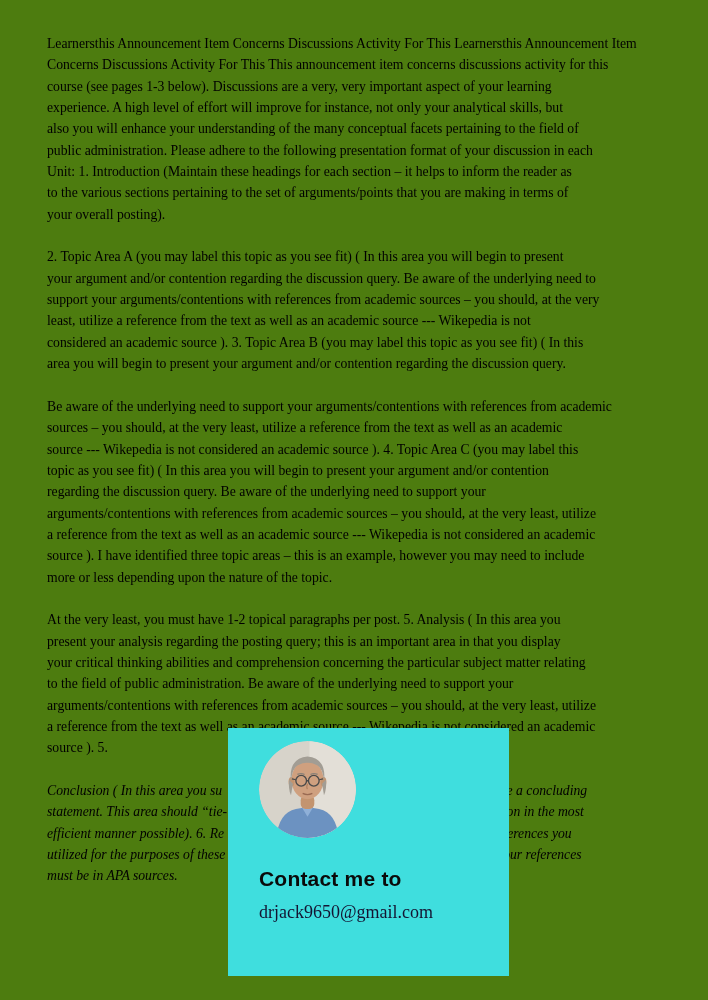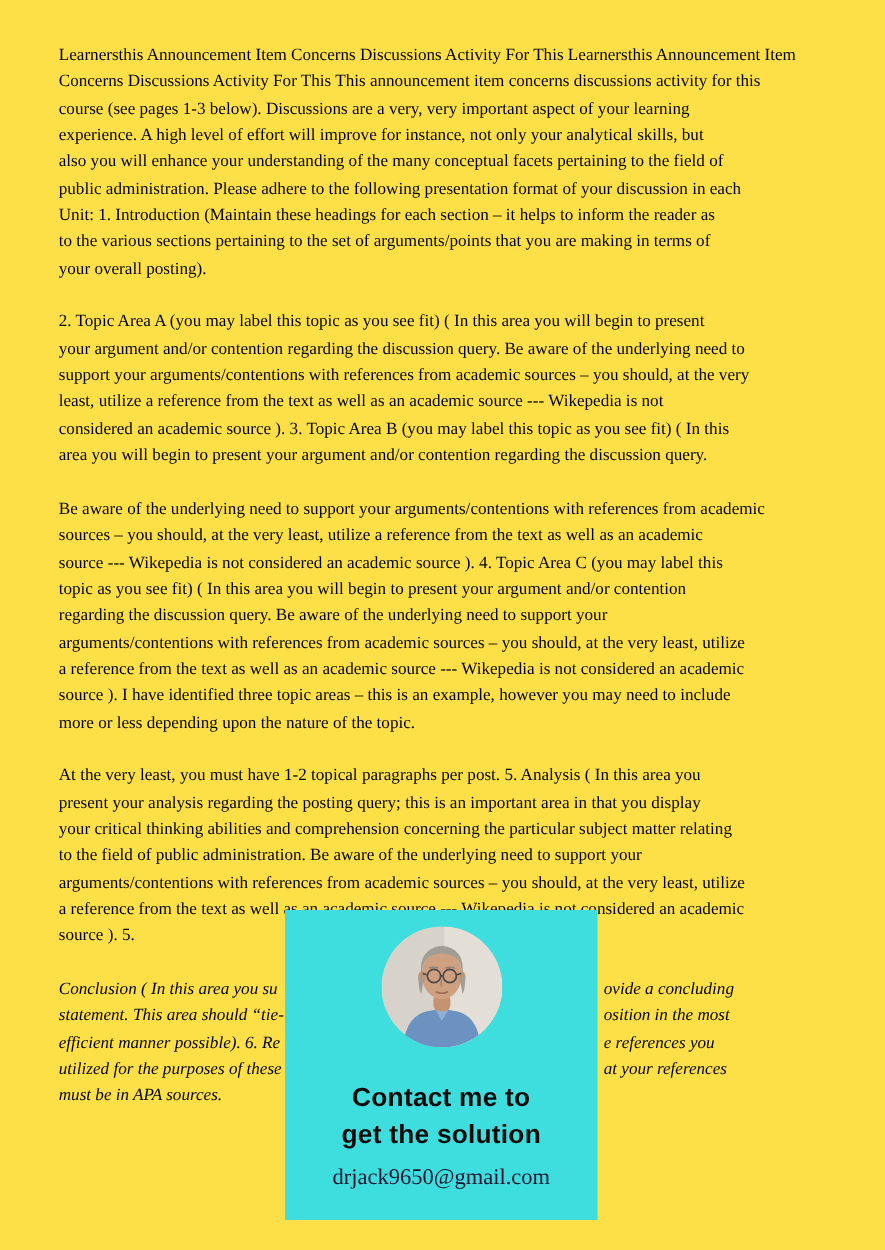--- a/index.html
+++ b/index.html
@@ -1,21 +1,21 @@
 <!DOCTYPE html>
 <html><head>
 <meta charset="utf-8">
 <style>
   html, body { margin: 0; padding: 0; }
   body { background: #ffffff; }
   .page {
     position: relative;
     width: 708px;
     height: 1000px;
-    background: #fde047;
+    background: #4d7c0f;
     overflow: hidden;
     font-family: "Liberation Serif", serif;
     font-size: 13.7px;
     color: #000000;
   }
   .text-block {
     position: absolute;
     left: 47px;
     top: 33px;
     width: 640px;
@@ -39,22 +39,23 @@
   }
   .overlay {
     position: absolute;
     left: 228px;
     top: 728px;
     width: 250px;
     height: 248px;
     background: #3fdede;
     display: flex;
     flex-direction: column;
-    align-items: center;
+    align-items: flex-start;
     z-index: 5;
+    padding-left: 31px;
   }
   .photo {
     margin-top: 13px;
     width: 97px;
     height: 97px;
     border-radius: 50%;
     overflow: hidden;
     flex: 0 0 auto;
   }
   .headline {
@@ -148,18 +149,17 @@
           <path d="M49 41 L51 41" stroke="#4a4a4a" stroke-width="1.4"></path>
           <path d="M38 40 L34 39 M62 40 L66 39" stroke="#4a4a4a" stroke-width="1.2"></path>
           <path d="M39.5 34.5 Q43.5 33 47 34.5 M53 34.5 Q56.5 33 60.5 34.5" stroke="#8a8076" stroke-width="1.3" fill="none"></path>
           <path d="M50 44 Q48.5 48 50 49.5" stroke="#b08060" stroke-width="1.2" fill="none"></path>
           <path d="M45 54 Q50 56.5 55 54" stroke="#9a6a52" stroke-width="1.3" fill="none"></path>
         </g>
       </svg>
     </div>
     <div class="headline">
       <div>Contact me to</div>
-      <div>get the solution</div>
     </div>
     <div class="email">drjack9650@gmail.com</div>
   </div>
 
 </div>
 
 </body></html>

